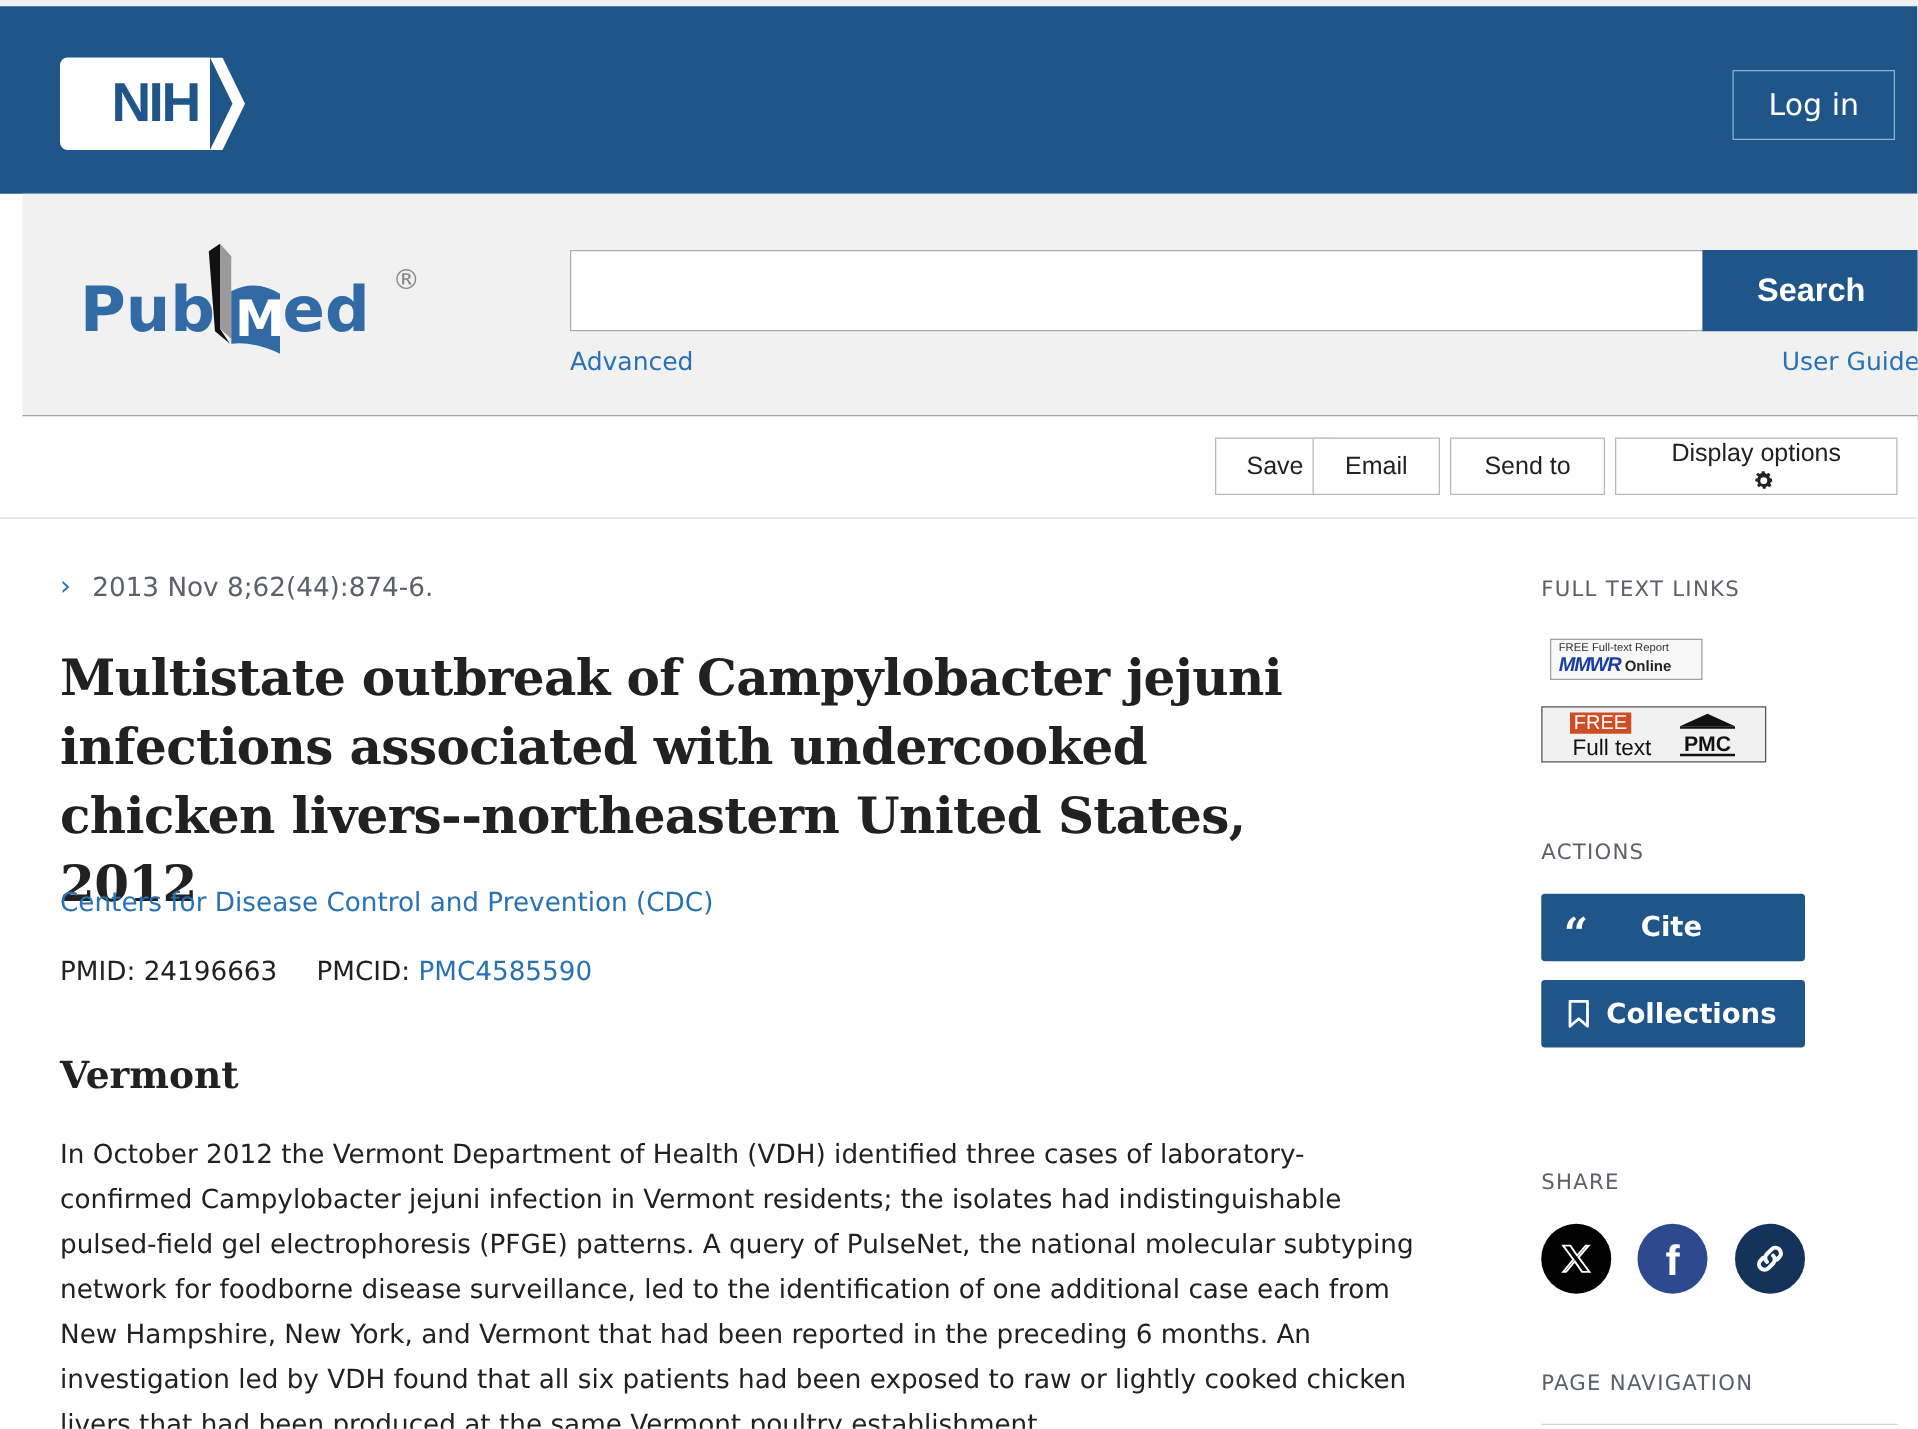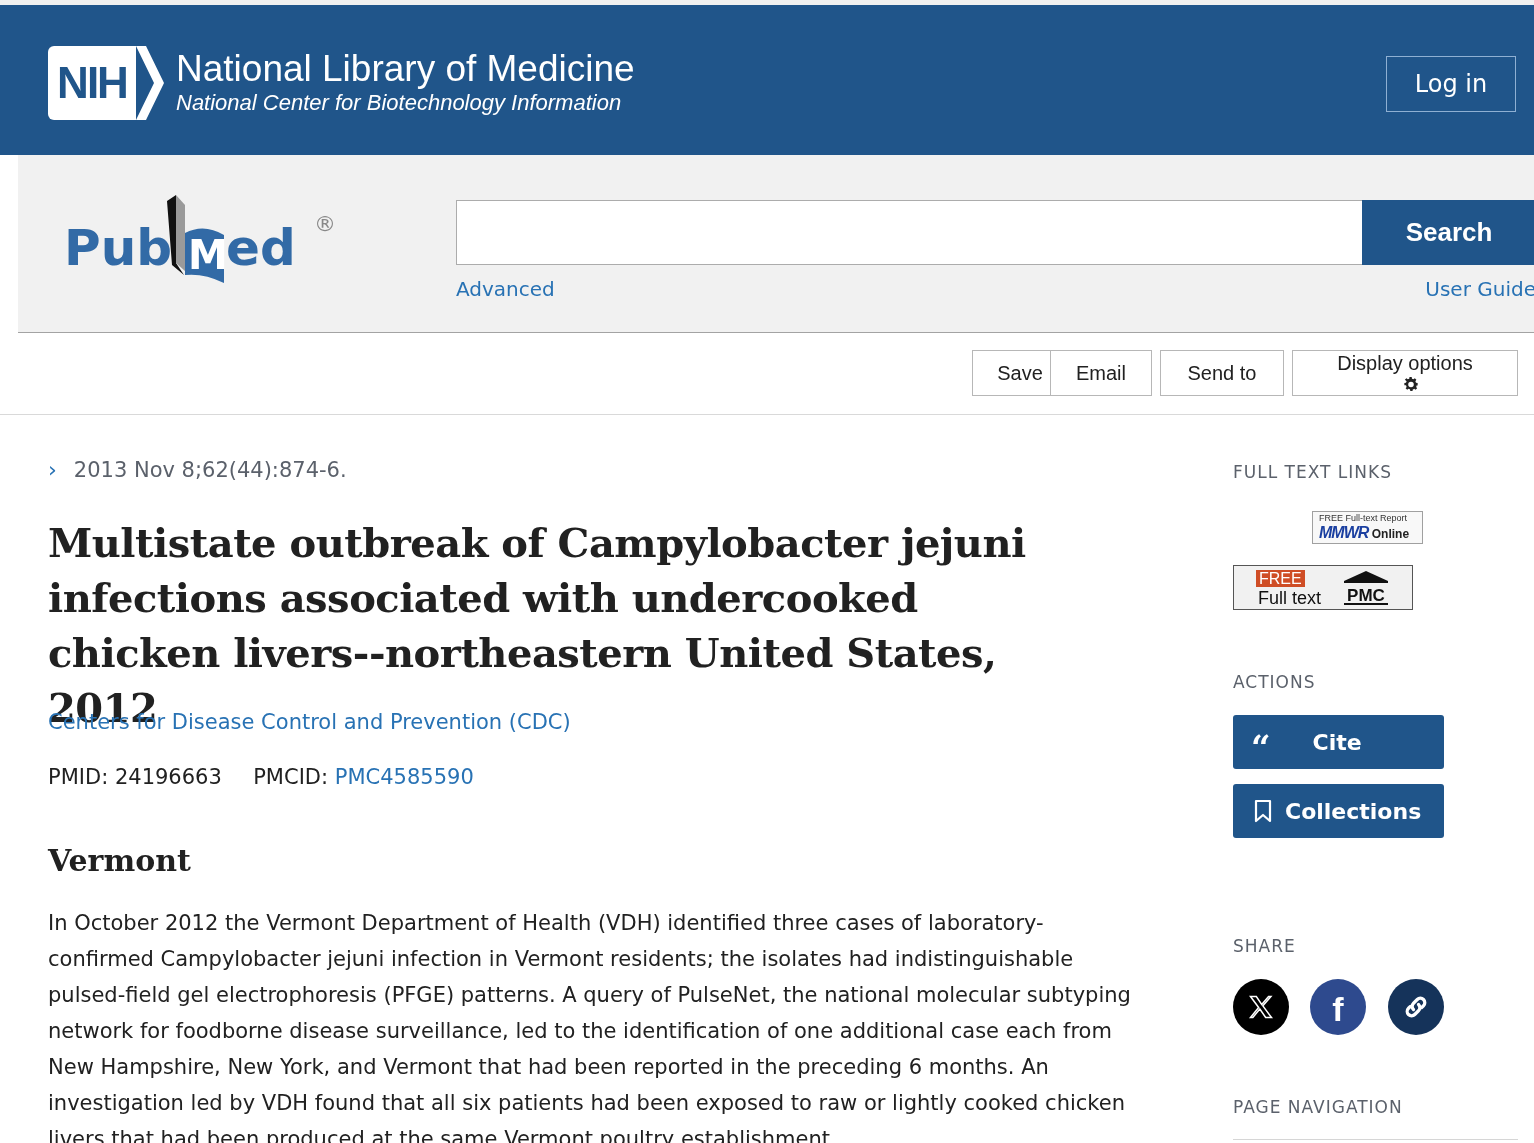--- a/index.html
+++ b/index.html
@@ -1,20 +1,20 @@
 <!DOCTYPE html>
 <html><head>
 <meta charset="utf-8">
 <style>
   html, body { margin:0; padding:0; }
   body { width:1534px; height:1143px; overflow:hidden; background:#ffffff; font-family:"DejaVu Sans", sans-serif; color:#212121; position:relative; }
   .topstrip { position:absolute; left:0; top:0; width:1534px; height:5px; background:#f0f0f0; }
   .nih-header { position:absolute; left:0; top:5px; width:1534px; height:150px; background:#20558a; }
   .nih-logo { position:absolute; left:48px; top:41px; display:flex; align-items:center; }
-  .nih-badge { width:88px; height:74px; background:#fff; border-radius:6px 0 0 6px; color:#20558a; font-family:"Liberation Sans", sans-serif; font-weight:bold; font-size:44px; display:flex; align-items:center; justify-content:center; letter-spacing:-2px; }
+  .nih-badge { width:88px; height:74px; background:#fff; border-radius:6px 0 0 6px; color:#20558a; font-family:"Liberation Sans", sans-serif; font-weight:bold; font-size:44px; display:flex; align-items:center; justify-content:center; letter-spacing:-2px;padding-left:32px; }
   .nih-chev { width:28px; height:74px; }
   .nih-text { margin-left:12px; color:#fff; font-family:"Liberation Sans", sans-serif; }
   .nih-title { font-size:37px; line-height:40px; }
   .nih-sub { font-size:22px; font-style:italic; line-height:28px; }
   .login-btn { position:absolute; left:1386px; top:51px; width:130px; height:56px; border:1px solid #8fb0d3; color:#fff; font-size:24px; display:flex; align-items:center; justify-content:center; box-sizing:border-box; font-family:"DejaVu Sans", sans-serif; background:transparent; }
 
   .search-band { position:absolute; left:18px; top:155px; width:1534px; height:177px; background:#f1f1f1; border-bottom:4px solid #a3a3a3; }
   .pubmed-logo { position:absolute; left:46px; top:38px; width:280px; height:95px; }
   .search-input { position:absolute; left:438px; top:45px; width:907px; height:65px; border:1px solid #acacac; background:#fff; box-sizing:border-box; }
   .search-btn { position:absolute; left:1344px; top:45px; width:174px; height:65px; background:#20558a; color:#fff; font-weight:bold; font-size:26px; display:flex; align-items:center; justify-content:center; font-family:"Liberation Sans", sans-serif; }
@@ -30,21 +30,21 @@
   .cit-rest { color:#5b616b; margin-left:7px; }
 
   .title { position:absolute; left:48px; top:515px; width:1040px; font-family:"DejaVu Serif", serif; font-weight:bold; font-size:40px; line-height:55px; color:#212121; letter-spacing:-0.5px; }
   .authors { position:absolute; left:48px; top:710px; color:#2872b4; font-size:21px; }
   .ids { position:absolute; left:48px; top:765px; font-size:21px; color:#212121; }
   .ids .pmcid-val { color:#2872b4; }
   .abs-head { position:absolute; left:48px; top:843px; font-family:"DejaVu Serif", serif; font-weight:bold; font-size:30px; color:#212121; }
   .abs-text { position:absolute; left:48px; top:905px; width:1090px; font-size:21px; line-height:36px; color:#212121; }
 
   .side-head { position:absolute; left:1233px; font-size:17px; letter-spacing:1px; color:#5b616b; }
-  .mmwr-badge { position:absolute; left:1312px; top:511px; width:111px; height:33px; border:1px solid #a0a0a0; background:#f8f8f8; font-family:"Liberation Sans", sans-serif; box-sizing:border-box; padding:1px 6px; }
+  .mmwr-badge { position:absolute; left:1240px; top:511px; width:122px; height:33px; border:1px solid #a0a0a0; background:#f8f8f8; font-family:"Liberation Sans", sans-serif; box-sizing:border-box; padding:1px 6px; }
   .mmwr-small { font-size:9px; color:#333; line-height:11px; }
   .mmwr-big { font-size:16px; font-weight:bold; color:#1a3fa0; line-height:18px; font-style:italic; letter-spacing:-1px; }
   .mmwr-big span { font-size:12px; color:#222; font-style:normal; letter-spacing:0; }
   .pmc-badge { position:absolute; left:1233px; top:565px; width:180px; height:45px; border:1px solid #555; background:#f1f1f1; box-sizing:border-box; font-family:"Liberation Sans", sans-serif; }
   .pmc-free { position:absolute; left:22px; top:4px; background:#cf4d25; color:#fff; font-size:16px; padding:0 3px; line-height:17px; }
   .pmc-full { position:absolute; left:24px; top:22px; font-size:18px; color:#111; }
   .pmc-logo { position:absolute; left:108px; top:4px; width:48px; height:36px; }
 
   .act-btn { position:absolute; left:1233px; width:211px; height:54px; background:#20558a; border-radius:3px; color:#fff; font-weight:bold; font-size:22px; display:flex; align-items:center; box-sizing:border-box; font-family:"DejaVu Sans", sans-serif; }
   .share-circle { position:absolute; top:979px; width:56px; height:56px; border-radius:50%; display:flex; align-items:center; justify-content:center; }
@@ -55,24 +55,20 @@
 
 <div class="topstrip"></div>
 
 <header class="nih-header">
   <div class="nih-logo">
     <div class="nih-badge">NIH</div>
     <svg class="nih-chev" viewBox="0 0 28 74">
       <polygon points="0,0 10,0 28,37 10,74 0,74 18,37" fill="#fff"></polygon>
       <polygon points="0,0 6,0 22,37 6,74 0,74 0,74 16,37" fill="#fff" opacity="0"></polygon>
     </svg>
-    <div class="nih-text">
-      <div class="nih-title">National Library of Medicine</div>
-      <div class="nih-sub">National Center for Biotechnology Information</div>
-    </div>
   </div>
   <button class="login-btn">Log in</button>
 </header>
 
 <section class="search-band">
   <div class="pubmed-logo">
     <svg width="280" height="95" viewBox="0 0 280 95">
       <text x="0" y="72" font-family="DejaVu Sans, sans-serif" font-weight="bold" font-size="50" fill="#326aa6">Pub</text>
       <path d="M103 8 L112 2 L112 70 L120 82 L108 72 Z" fill="#111"></path>
       <path d="M112 2 L121 12 L121 78 L112 70 Z" fill="#9a9a9a"></path>

